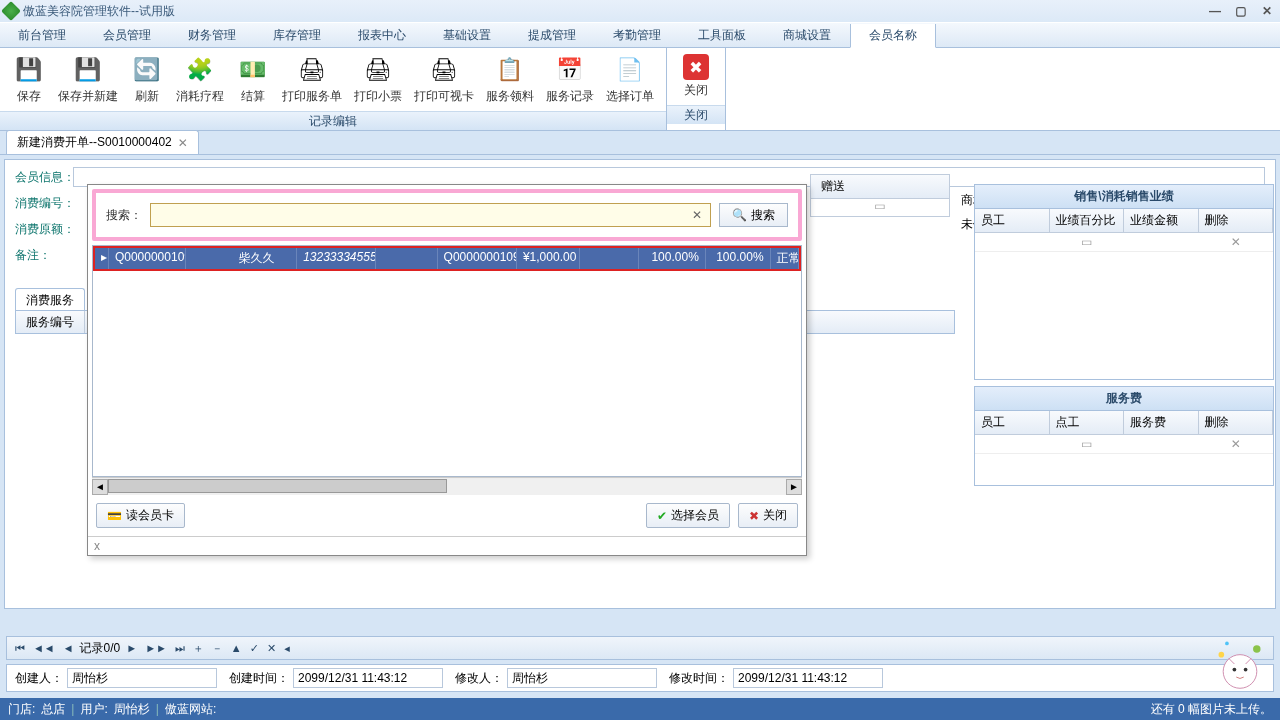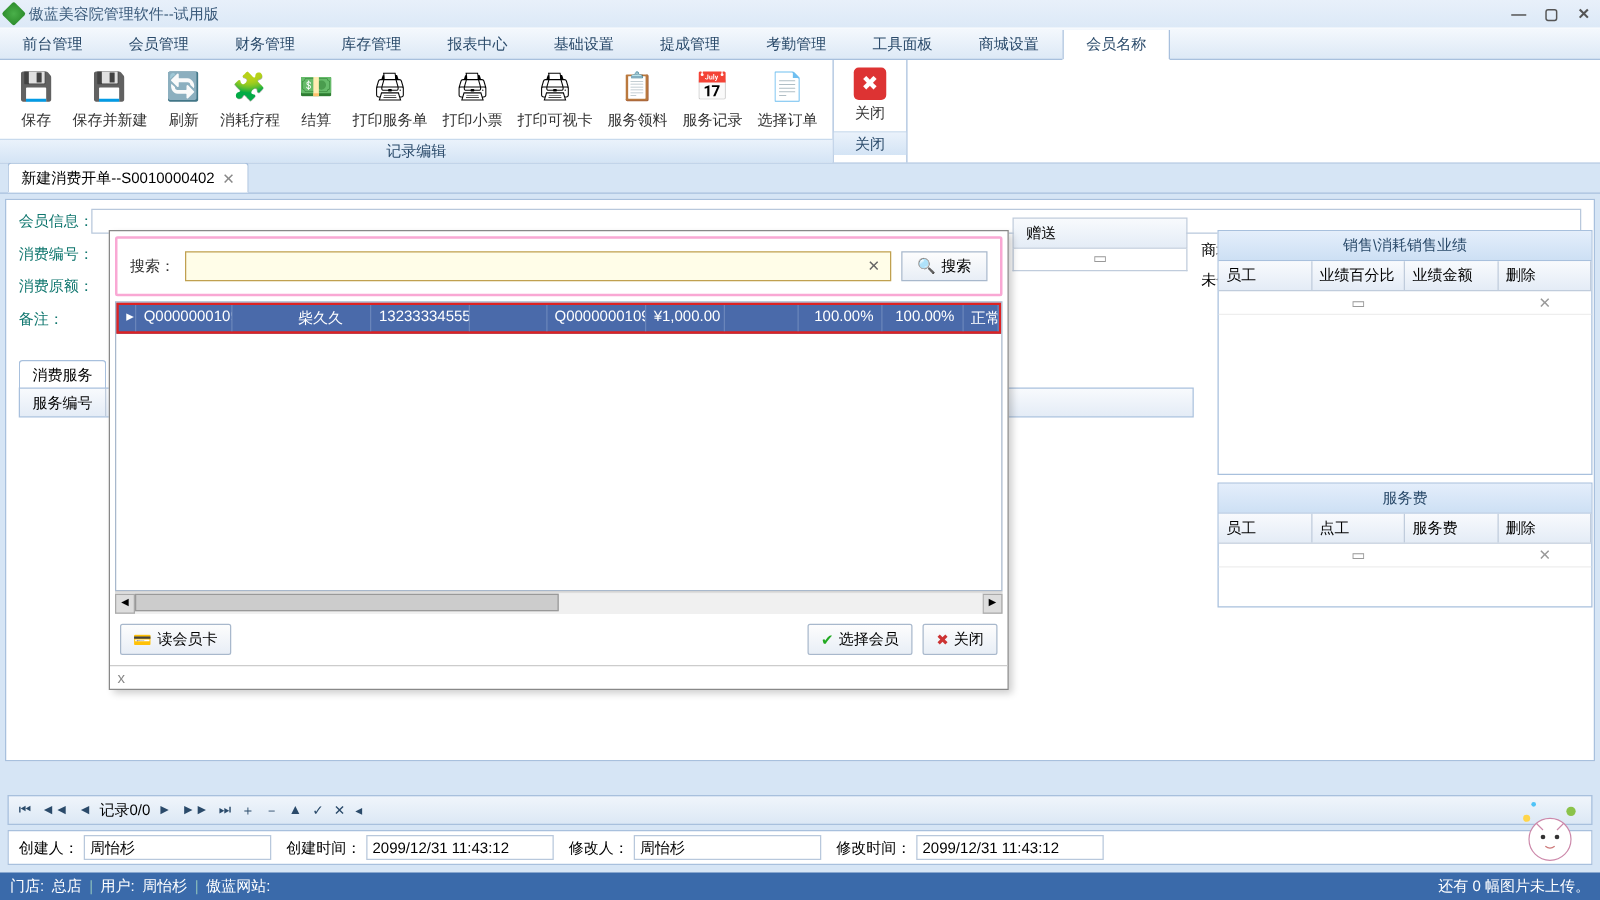--- a/index.html
+++ b/index.html
@@ -19,42 +19,42 @@
 .ritem .rlabel{font-size:12px;color:#333;white-space:nowrap;margin-top:2px;}
 .ribbon-caption{background:linear-gradient(#eaf2fb,#d4e4f5);text-align:center;font-size:12px;color:#2a4a6a;border-top:1px solid #c8daed;height:19px;line-height:19px;}
 .tabbar{height:24px;background:#d6e5f5;display:flex;align-items:flex-end;padding-left:6px;border-bottom:1px solid #a8c0dd;}
 .tab{background:#fff;border:1px solid #a8c0dd;border-bottom:none;padding:3px 10px;border-radius:3px 3px 0 0;display:flex;align-items:center;gap:6px;}
 .tab .close{cursor:pointer;color:#888;}
 .form-area{padding:6px 10px;background:#fff;margin:4px;border:1px solid #a8c0dd;position:relative;height:450px;}
 .form-row{display:flex;align-items:center;margin-bottom:4px;height:22px;}
 .form-row label{width:58px;color:#0f766e;white-space:nowrap;}
 .form-row .field{flex:1;height:20px;border:1px solid #b8c8dc;background:#fff;}
 .popup{position:absolute;left:82px;top:24px;width:720px;background:#fff;border:1px solid #888;box-shadow:3px 3px 6px rgba(0,0,0,.2);z-index:10;}
-.popup-search{padding:10px;border:2px solid #f9a8d4;border-radius:2px;margin:4px;display:flex;align-items:center;gap:8px;}
+.popup-search{padding:10px;border:4px solid #f9a8d4;border-radius:2px;margin:4px;display:flex;align-items:center;gap:8px;}
 .popup-search label{color:#333;}
 .search-input-wrap{flex:1;display:flex;align-items:center;border:1px solid #c0a050;background:#fffde8;height:24px;padding:0 4px;}
 .search-input-wrap input{flex:1;border:none;outline:none;background:transparent;}
 .search-input-wrap .clear{cursor:pointer;color:#666;padding:0 4px;}
 .search-btn{height:24px;padding:0 12px;border:1px solid #a8b8cc;background:linear-gradient(#fdfdfd,#e8eef6);cursor:pointer;display:flex;align-items:center;gap:4px;}
 .grid{margin:0 4px;border:1px solid #a8b8cc;}
 .grid-head{display:flex;background:linear-gradient(#f8fafd,#e4ecf6);border-bottom:1px solid #a8b8cc;}
 .grid-head .gh{border-right:1px solid #c0ccdc;padding:3px 6px;font-size:12px;color:#333;white-space:nowrap;overflow:hidden;}
 .grid-row{display:flex;background:#4a6aaa;color:#fff;border:2px solid #d22;}
 .grid-row .gc{border-right:1px solid #6a85ba;padding:2px 6px;font-size:12px;white-space:nowrap;overflow:hidden;}
 .grid-body{height:230px;overflow:auto;}
 .hscroll{height:18px;background:#eee;border-top:1px solid #ccc;display:flex;align-items:center;margin:0 4px;}
 .hscroll .arrow{width:16px;height:16px;background:#ddd;border:1px solid #aaa;display:flex;align-items:center;justify-content:center;font-size:10px;cursor:pointer;}
 .hscroll .track{flex:1;height:16px;background:#f0f0f0;position:relative;}
 .hscroll .thumb{position:absolute;left:0;top:0;height:14px;width:50%;background:#ccc;border:1px solid #999;}
 .popup-footer{display:flex;padding:8px;gap:8px;align-items:center;}
 .btn{padding:3px 10px;border:1px solid #a8b8cc;background:linear-gradient(#fdfdfd,#e8eef6);cursor:pointer;display:flex;align-items:center;gap:4px;border-radius:2px;}
 .popup-status{border-top:1px solid #ccc;padding:2px 6px;color:#888;}
 .side-panels{position:absolute;right:6px;top:184px;width:300px;}
 .spanel{border:1px solid #a8c0dd;background:#fff;margin-bottom:6px;}
-.spanel-title{background:linear-gradient(#e4eefb,#cde0f4);text-align:center;padding:3px;color:#2a4a6a;font-weight:normal;border-bottom:1px solid #a8c0dd;}
+.spanel-title{background:linear-gradient(#e4eefb,#cde0f4);text-align:center;padding:3px;color:#2a4a6a;font-weight:bold;border-bottom:1px solid #a8c0dd;}
 .spanel .sgrid-head{display:flex;background:linear-gradient(#f8fafd,#e4ecf6);border-bottom:1px solid #c0ccdc;}
 .spanel .sgh{flex:1;padding:3px 6px;border-right:1px solid #c0ccdc;font-size:12px;}
 .spanel .sbody{height:140px;}
 .spanel .srow{display:flex;border-bottom:1px solid #eee;}
 .spanel .sc{flex:1;padding:2px 6px;text-align:center;color:#999;}
 .right-fields{position:absolute;right:20px;top:30px;}
 .right-fields .rf-row{display:flex;align-items:center;margin-bottom:4px;}
 .right-fields label{width:60px;text-align:right;margin-right:4px;}
 .right-fields .rf-field{width:230px;height:20px;border:1px solid #b8c8dc;}
 .nav-bar{position:absolute;bottom:60px;left:6px;right:6px;height:24px;background:linear-gradient(#f0f5fb,#dce8f5);border:1px solid #a8c0dd;display:flex;align-items:center;padding:0 6px;gap:4px;}
@@ -216,21 +216,21 @@
         <span>🔍</span>
         <span>搜索</span>
       </button>
     </div>
     <div class="grid">
       <div class="grid-body">
         <div class="grid-row" id="grow">
             <div class="gc" style="width:14px">▸</div>
             <div class="gc" style="width:84px;">Q0000000109</div>
             <div class="gc" style="width:70px;margin-left:46px;">柴久久</div>
-            <div class="gc" style="width:86px;">13233334555</div>
+            <div class="gc" style="width:86px;font-style:italic;">13233334555</div>
             <div class="gc" style="width:66px;"></div>
             <div class="gc" style="width:86px;">Q0000000109</div>
             <div class="gc" style="width:68px;text-align:left;">¥1,000.00</div>
             <div class="gc" style="width:64px;text-align:right;"></div>
             <div class="gc" style="width:72px;text-align:right;">100.00%</div>
             <div class="gc" style="width:70px;text-align:right;">100.00%</div>
             <div class="gc" style="width:30px;">正常</div>
           </div>
       </div>
     </div>

